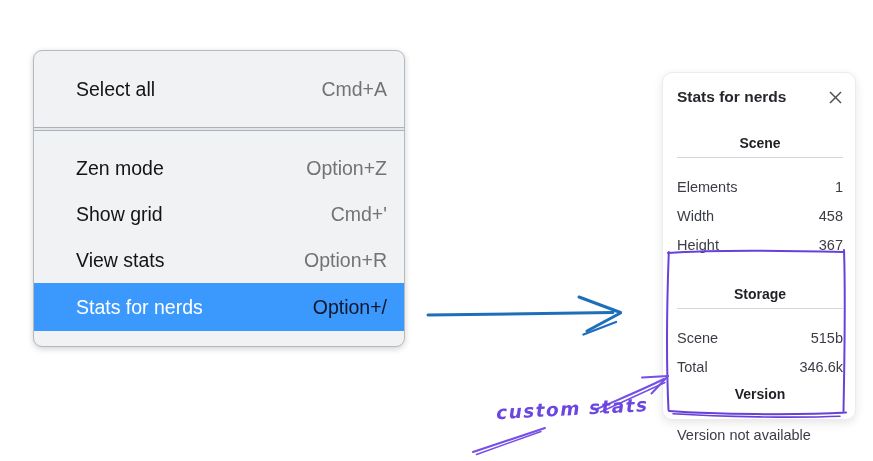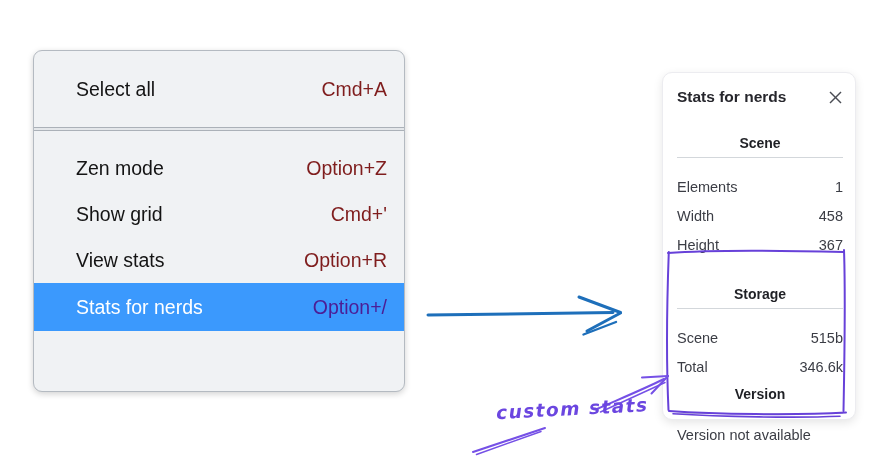--- a/index.html
+++ b/index.html
@@ -2,37 +2,37 @@
 <html><head>
 <meta charset="utf-8">
 <style>
   * { margin:0; padding:0; box-sizing:border-box; }
   html,body { width:873px; height:461px; background:#ffffff; overflow:hidden;
               font-family:"Liberation Sans", sans-serif; }
   .stage { position:relative; width:873px; height:461px; background:#ffffff; }
 
   
   .menu {
-    position:absolute; left:33px; top:50px; width:372px; height:342px;
+    position:absolute; left:33px; top:50px; width:372px; height:297px;
     background:#f0f2f4; border:1px solid #b4bac1; border-radius:9px;
     box-shadow:0 2px 6px rgba(0,0,0,.18); overflow:hidden;
   }
   .menu-section-1 { height:76px; display:flex; align-items:center; }
   .menu-divider { height:4px; border-top:1px solid #abb1b8; border-bottom:1px solid #abb1b8; background:#e4e7ea; }
   .menu-section-2 { padding-top:14px; }
   .menu-item {
     height:46px; display:flex; align-items:center; justify-content:space-between;
     padding:0 17px 0 42px; font-size:19.5px; color:#141414; width:100%;
     cursor:default;
   }
-  .menu-item .shortcut { color:#7f1d1d; }
+  .menu-item .shortcut { color:#737373; }
   .menu-item.highlighted {
     height:48px; background:#3b99fd; color:#ffffff;
   }
-  .menu-item.highlighted .shortcut { color:#4c1d95; }
+  .menu-item.highlighted .shortcut { color:#0f172a; }
 
   
   .panel {
     position:absolute; left:662px; top:72px; width:194px; height:348px;
     background:#ffffff; border:1px solid #ececf0; border-radius:10px;
     box-shadow:0 3px 10px rgba(0,0,0,.10);
     padding:0 12px 0 14px; color:#3b3d45;
   }
   .panel-title-row { margin-top:13px; height:22px; display:flex; align-items:center; justify-content:space-between; }
   .panel-title { font-size:15.5px; font-weight:bold; color:#26262c; }

